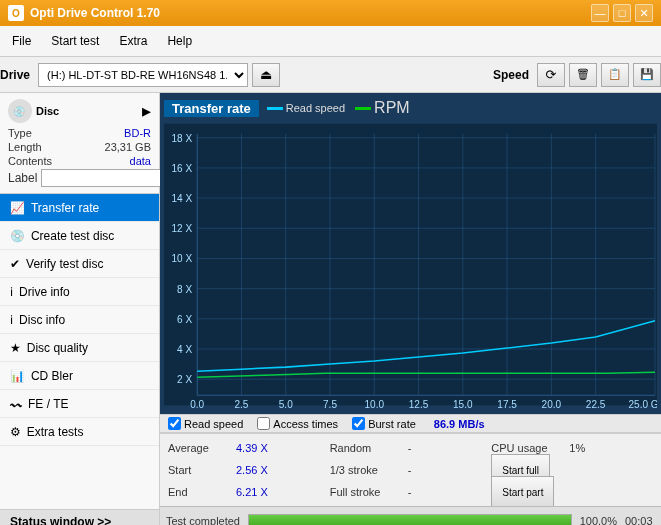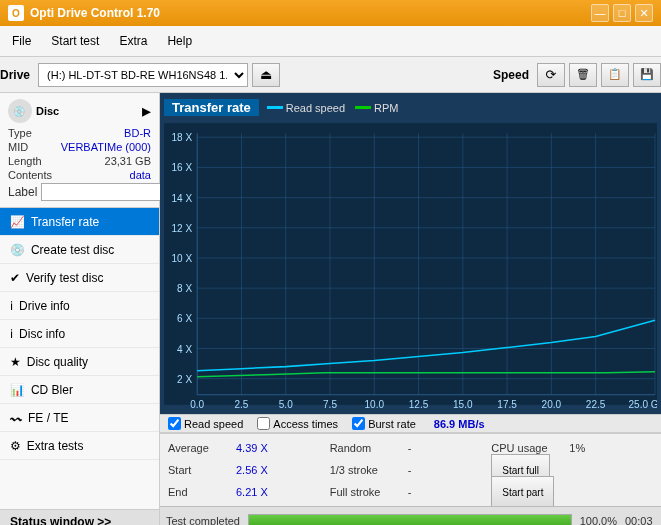--- a/index.html
+++ b/index.html
@@ -359,24 +359,20 @@
       <div class="disc-header">
         <div class="disc-icon">💿</div>
         <span class="disc-subtitle">Disc</span>
         <span style="margin-left:auto; font-size:18px; cursor:pointer;">▸</span>
       </div>
       <div class="disc-row">
         <span class="disc-key">Type</span>
         <span class="disc-val">BD-R</span>
       </div>
       <div class="disc-row">
-        <span class="disc-key">MID</span>
-        <span class="disc-val">VERBATIMe (000)</span>
-      </div>
-      <div class="disc-row">
         <span class="disc-key">Length</span>
         <span class="disc-val-normal">23,31 GB</span>
       </div>
       <div class="disc-row">
         <span class="disc-key">Contents</span>
         <span class="disc-val">data</span>
       </div>
       <div class="label-row">
         <span class="disc-key">Label</span>
         <input class="label-input" type="text" placeholder="" style="">
@@ -433,21 +429,21 @@
     <div class="chart-container" style="display:flex;flex-direction:column;flex:1;">
       <div class="chart-title-bar">
         <span class="chart-title">Transfer rate</span>
         <div class="chart-legend">
           <div class="legend-item">
             <div class="legend-color" style="background:#00ccff;"></div>
             <span style="color:#ddd;font-size:11px;">Read speed</span>
           </div>
           <div class="legend-item">
             <div class="legend-color" style="background:#00cc00;"></div>
-            <span style="color:#ddd;font-size:11px;">RPM</span>
+            <span style="color:#ddd;font-size:16px;">RPM</span>
           </div>
         </div>
       </div>
 
       <div style="flex:1;position:relative;overflow:hidden;">
         <svg viewBox="0 0 490 280" width="100%" height="100%" style="display:block;">
 
           <rect x="0" y="0" width="490" height="280" fill="#0d2a42"></rect>
 
           <text x="28" y="18" fill="#aaddff" font-size="10" text-anchor="end">18 X</text>

